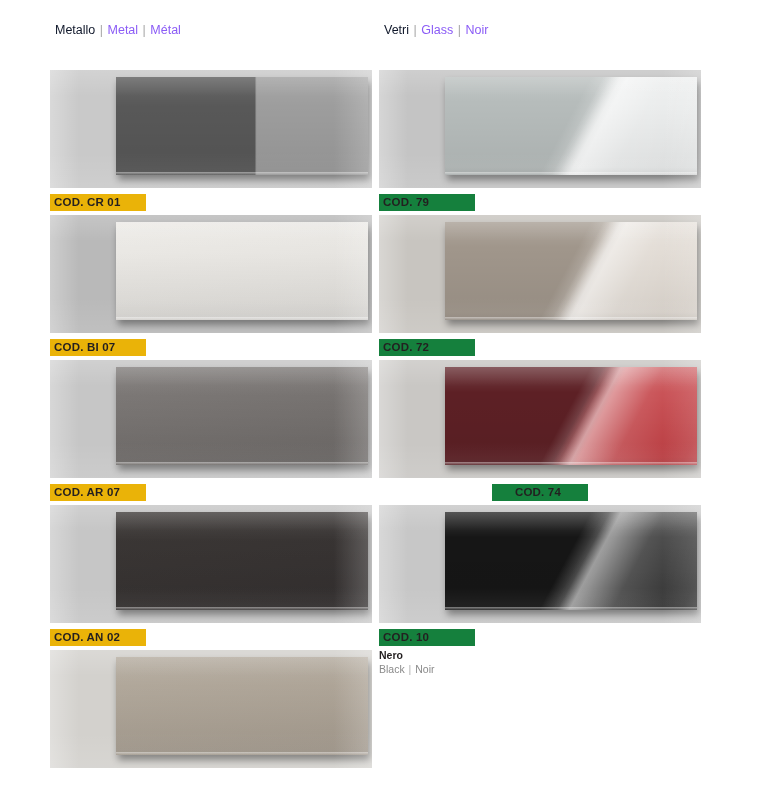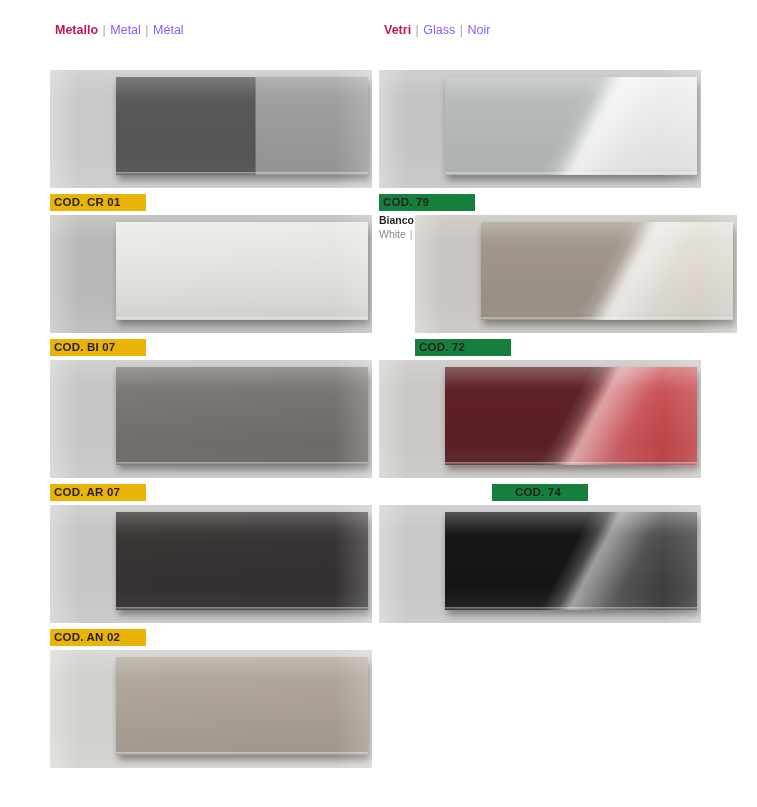--- a/index.html
+++ b/index.html
@@ -33,22 +33,22 @@
   .section-head {
     position: absolute;
     top: 23px;
     left: 5px;
     font-size: 12.5px;
     line-height: 15px;
     white-space: nowrap;
     color: #8d8d8d;
   }
   .section-head .title {
-    font-weight: bold;
-    color: #be185d;
+    font-weight: normal;
+    color: #0f172a;
   }
   .section-head .sep { color: #a8a8a8; padding: 0 1px; }
   .section-head .alt { color: #8b5cf6; }
 
   
   .card {
     position: absolute;
     left: 0;
     width: 322px;
   }
@@ -195,21 +195,21 @@
       <div class="card" style="top: 70px;">
         <div class="panel" style="background: rgb(196, 196, 196);">
           <div class="sample">
             <div class="fill" style="background: linear-gradient(118deg, rgb(182, 188, 187) 0%, rgb(182, 188, 187) 52%, rgb(232, 234, 234) 60%, rgb(232, 234, 234) 100%);"></div>
             <div class="gloss" style="background: linear-gradient(118deg, rgba(255, 255, 255, 0) 48%, rgba(255, 255, 255, 0.2) 54%, rgba(255, 255, 255, 0.55) 58%, rgba(255, 255, 255, 0.18) 72%, rgba(255, 255, 255, 0) 95%), linear-gradient(rgba(255, 255, 255, 0.16) 0%, rgba(255, 255, 255, 0) 26%, rgba(0, 0, 0, 0.06) 92%, rgba(0, 0, 0, 0.12) 100%);"></div>
             <div class="edge"></div>
           </div>
         </div>
         <div class="caption"><div class="code on-grey">COD. 79</div><div class="name">Bianco</div><div class="trans"><span>White</span> <span class="sep">|</span> <span>Blanc</span></div></div>
       </div>
-      <div class="card" style="top: 215px; margin-left: 36px;">
+      <div class="card" style="top: 215px;">
         <div class="panel" style="background: rgb(200, 197, 192);">
           <div class="sample">
             <div class="fill" style="background: linear-gradient(118deg, rgb(160, 150, 139) 0%, rgb(160, 150, 139) 52%, rgb(222, 215, 207) 60%, rgb(222, 215, 207) 100%);"></div>
             <div class="gloss" style="background: linear-gradient(118deg, rgba(255, 255, 255, 0) 48%, rgba(255, 255, 255, 0.2) 54%, rgba(255, 255, 255, 0.55) 58%, rgba(255, 255, 255, 0.18) 72%, rgba(255, 255, 255, 0) 95%), linear-gradient(rgba(255, 255, 255, 0.16) 0%, rgba(255, 255, 255, 0) 26%, rgba(0, 0, 0, 0.06) 92%, rgba(0, 0, 0, 0.12) 100%);"></div>
             <div class="edge"></div>
           </div>
         </div>
         <div class="caption"><div class="code on-grey">COD. 72</div><div class="name">Tortora</div><div class="trans"><span>Grey Beige</span> <span class="sep">|</span> <span>Tourterelle</span></div></div>
       </div>
       <div class="card" style="top: 360px; text-align: center;">
@@ -223,15 +223,16 @@
         <div class="caption"><div class="code on-grey">COD. 74</div><div class="name">Rosso Rubino</div><div class="trans"><span>Ruby Red</span> <span class="sep">|</span> <span>Rouge Rubis</span></div></div>
       </div>
       <div class="card" style="top: 505px;">
         <div class="panel" style="background: rgb(199, 199, 199);">
           <div class="sample">
             <div class="fill" style="background: linear-gradient(118deg, rgb(22, 22, 22) 0%, rgb(22, 22, 22) 52%, rgb(46, 46, 46) 60%, rgb(46, 46, 46) 100%);"></div>
             <div class="gloss" style="background: linear-gradient(118deg, rgba(255, 255, 255, 0) 48%, rgba(255, 255, 255, 0.2) 54%, rgba(255, 255, 255, 0.55) 58%, rgba(255, 255, 255, 0.18) 72%, rgba(255, 255, 255, 0) 95%), linear-gradient(rgba(255, 255, 255, 0.16) 0%, rgba(255, 255, 255, 0) 26%, rgba(0, 0, 0, 0.06) 92%, rgba(0, 0, 0, 0.12) 100%);"></div>
             <div class="edge"></div>
           </div>
         </div>
+        <div class="caption"><div class="code on-grey">COD. 10</div><div class="name">Nero</div><div class="trans"><span>Black</span> <span class="sep">|</span> <span>Noir</span></div></div>
       </div>
     </div>
   </div>
 
 </body></html>

